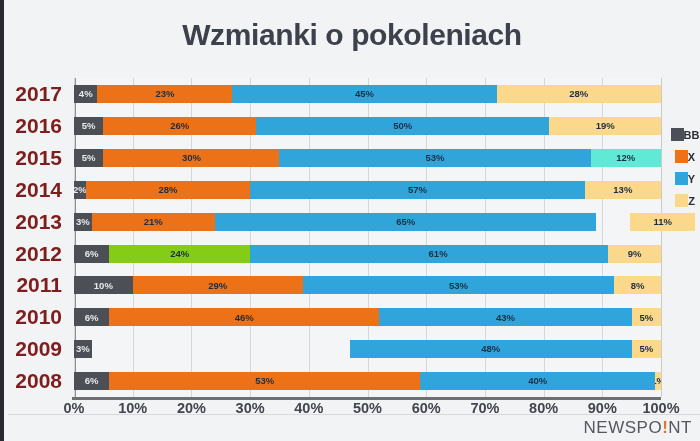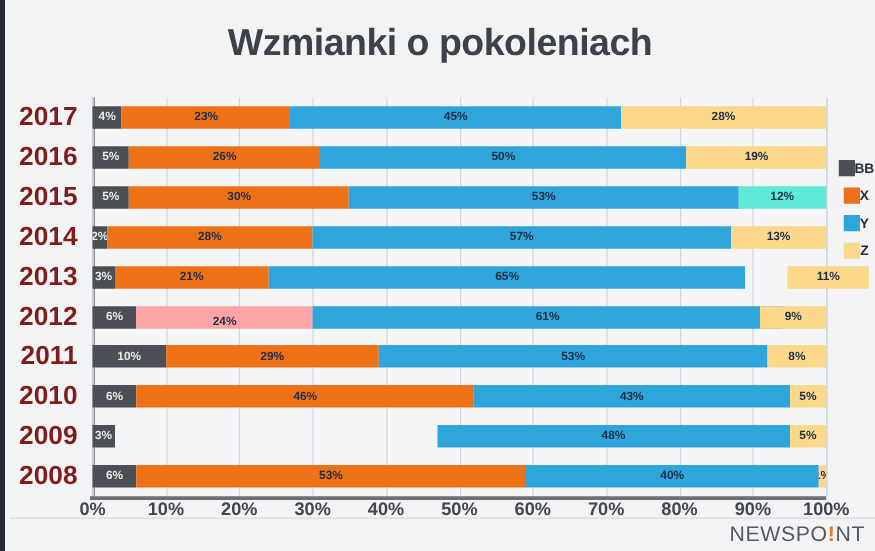--- a/index.html
+++ b/index.html
@@ -242,21 +242,21 @@
             <span>65%</span>
           </div>
           <div class="bar seg-z" style="left: 522.43px; width: 64.57px; background: rgb(252, 216, 138); margin-left: 34px;">
             <span>11%</span>
           </div>
         </div>
         <div class="row" style="top: 159.5px;">
           <div class="bar seg-bb" style="left: 0px; width: 35.22px; background: rgb(76, 79, 85);">
             <span>6%</span>
           </div>
-          <div class="bar seg-x" style="left: 35.22px; width: 140.88px; background: #fca5a5; align-items: flex-end;">
+          <div class="bar seg-x" style="left: 35.22px; width: 140.88px; background: #84cc16;">
             <span>24%</span>
           </div>
           <div class="bar seg-y" style="left: 176.1px; width: 376px; background: rgb(48, 165, 220);">
             <span>61%</span>
           </div>
           <div class="bar seg-z" style="left: 534.17px; width: 52.83px; background: rgb(252, 216, 138);">
             <span>9%</span>
           </div>
         </div>
         <div class="row" style="top: 191.4px;">

